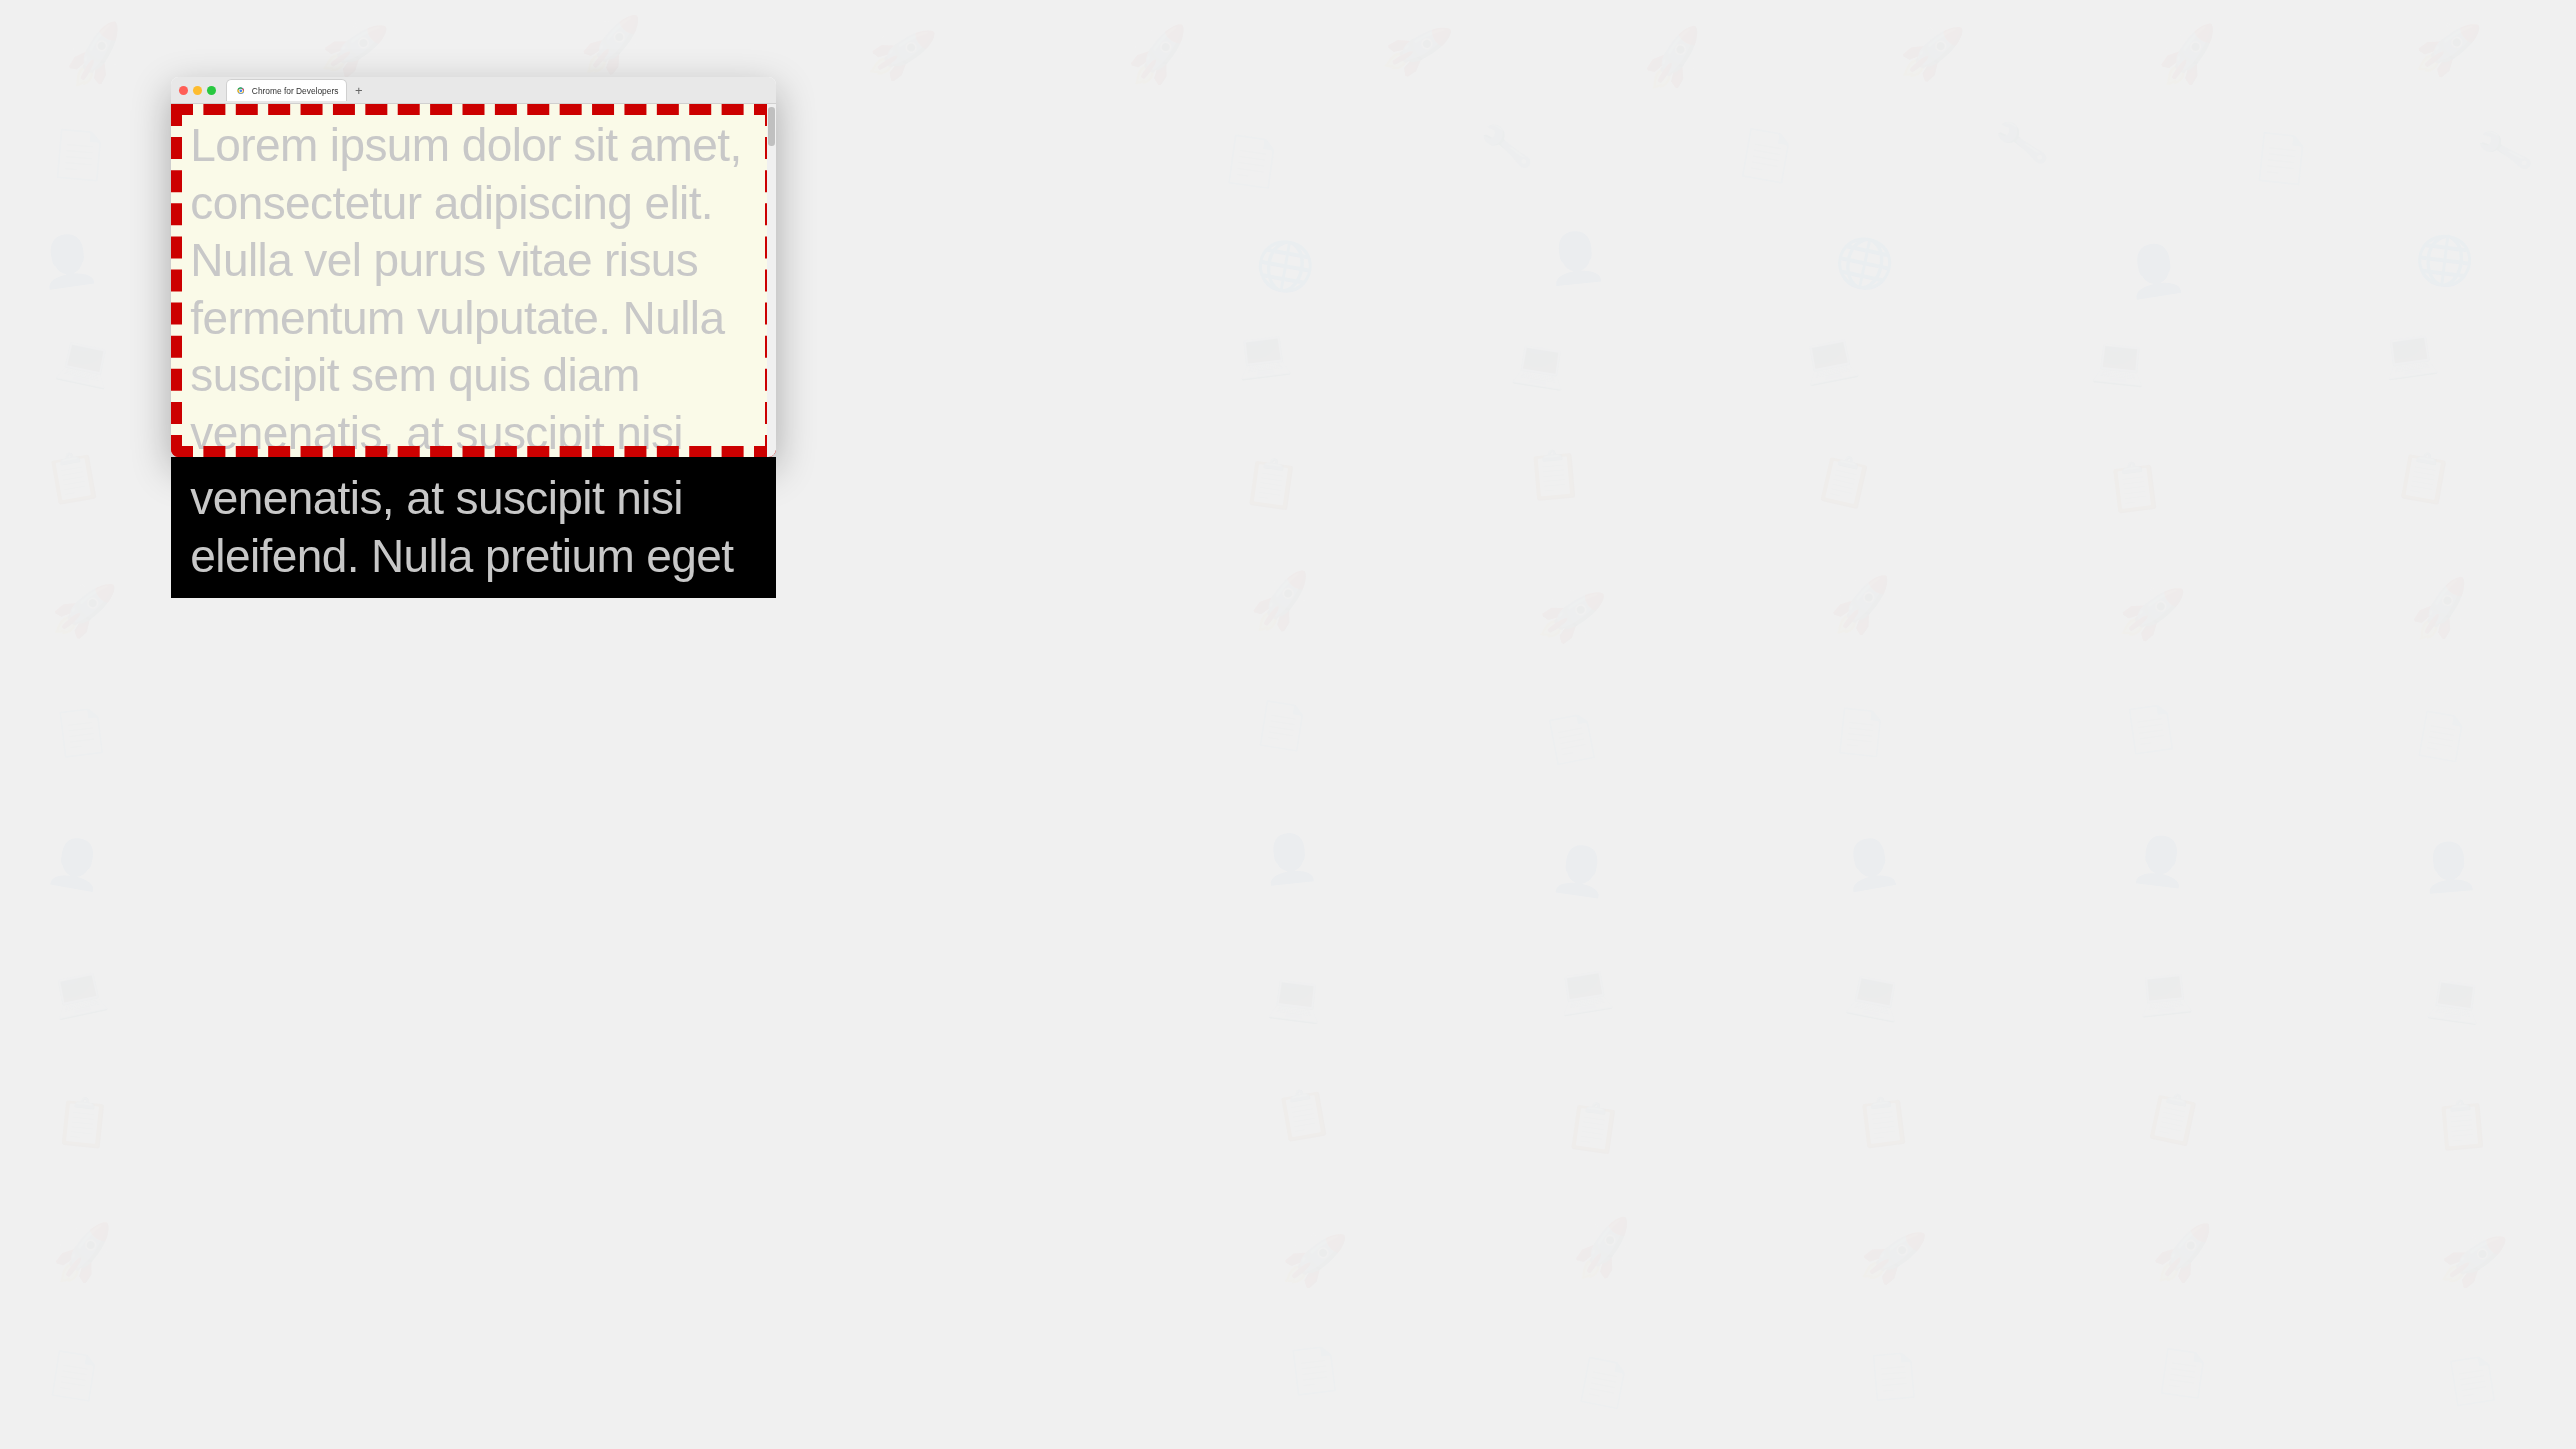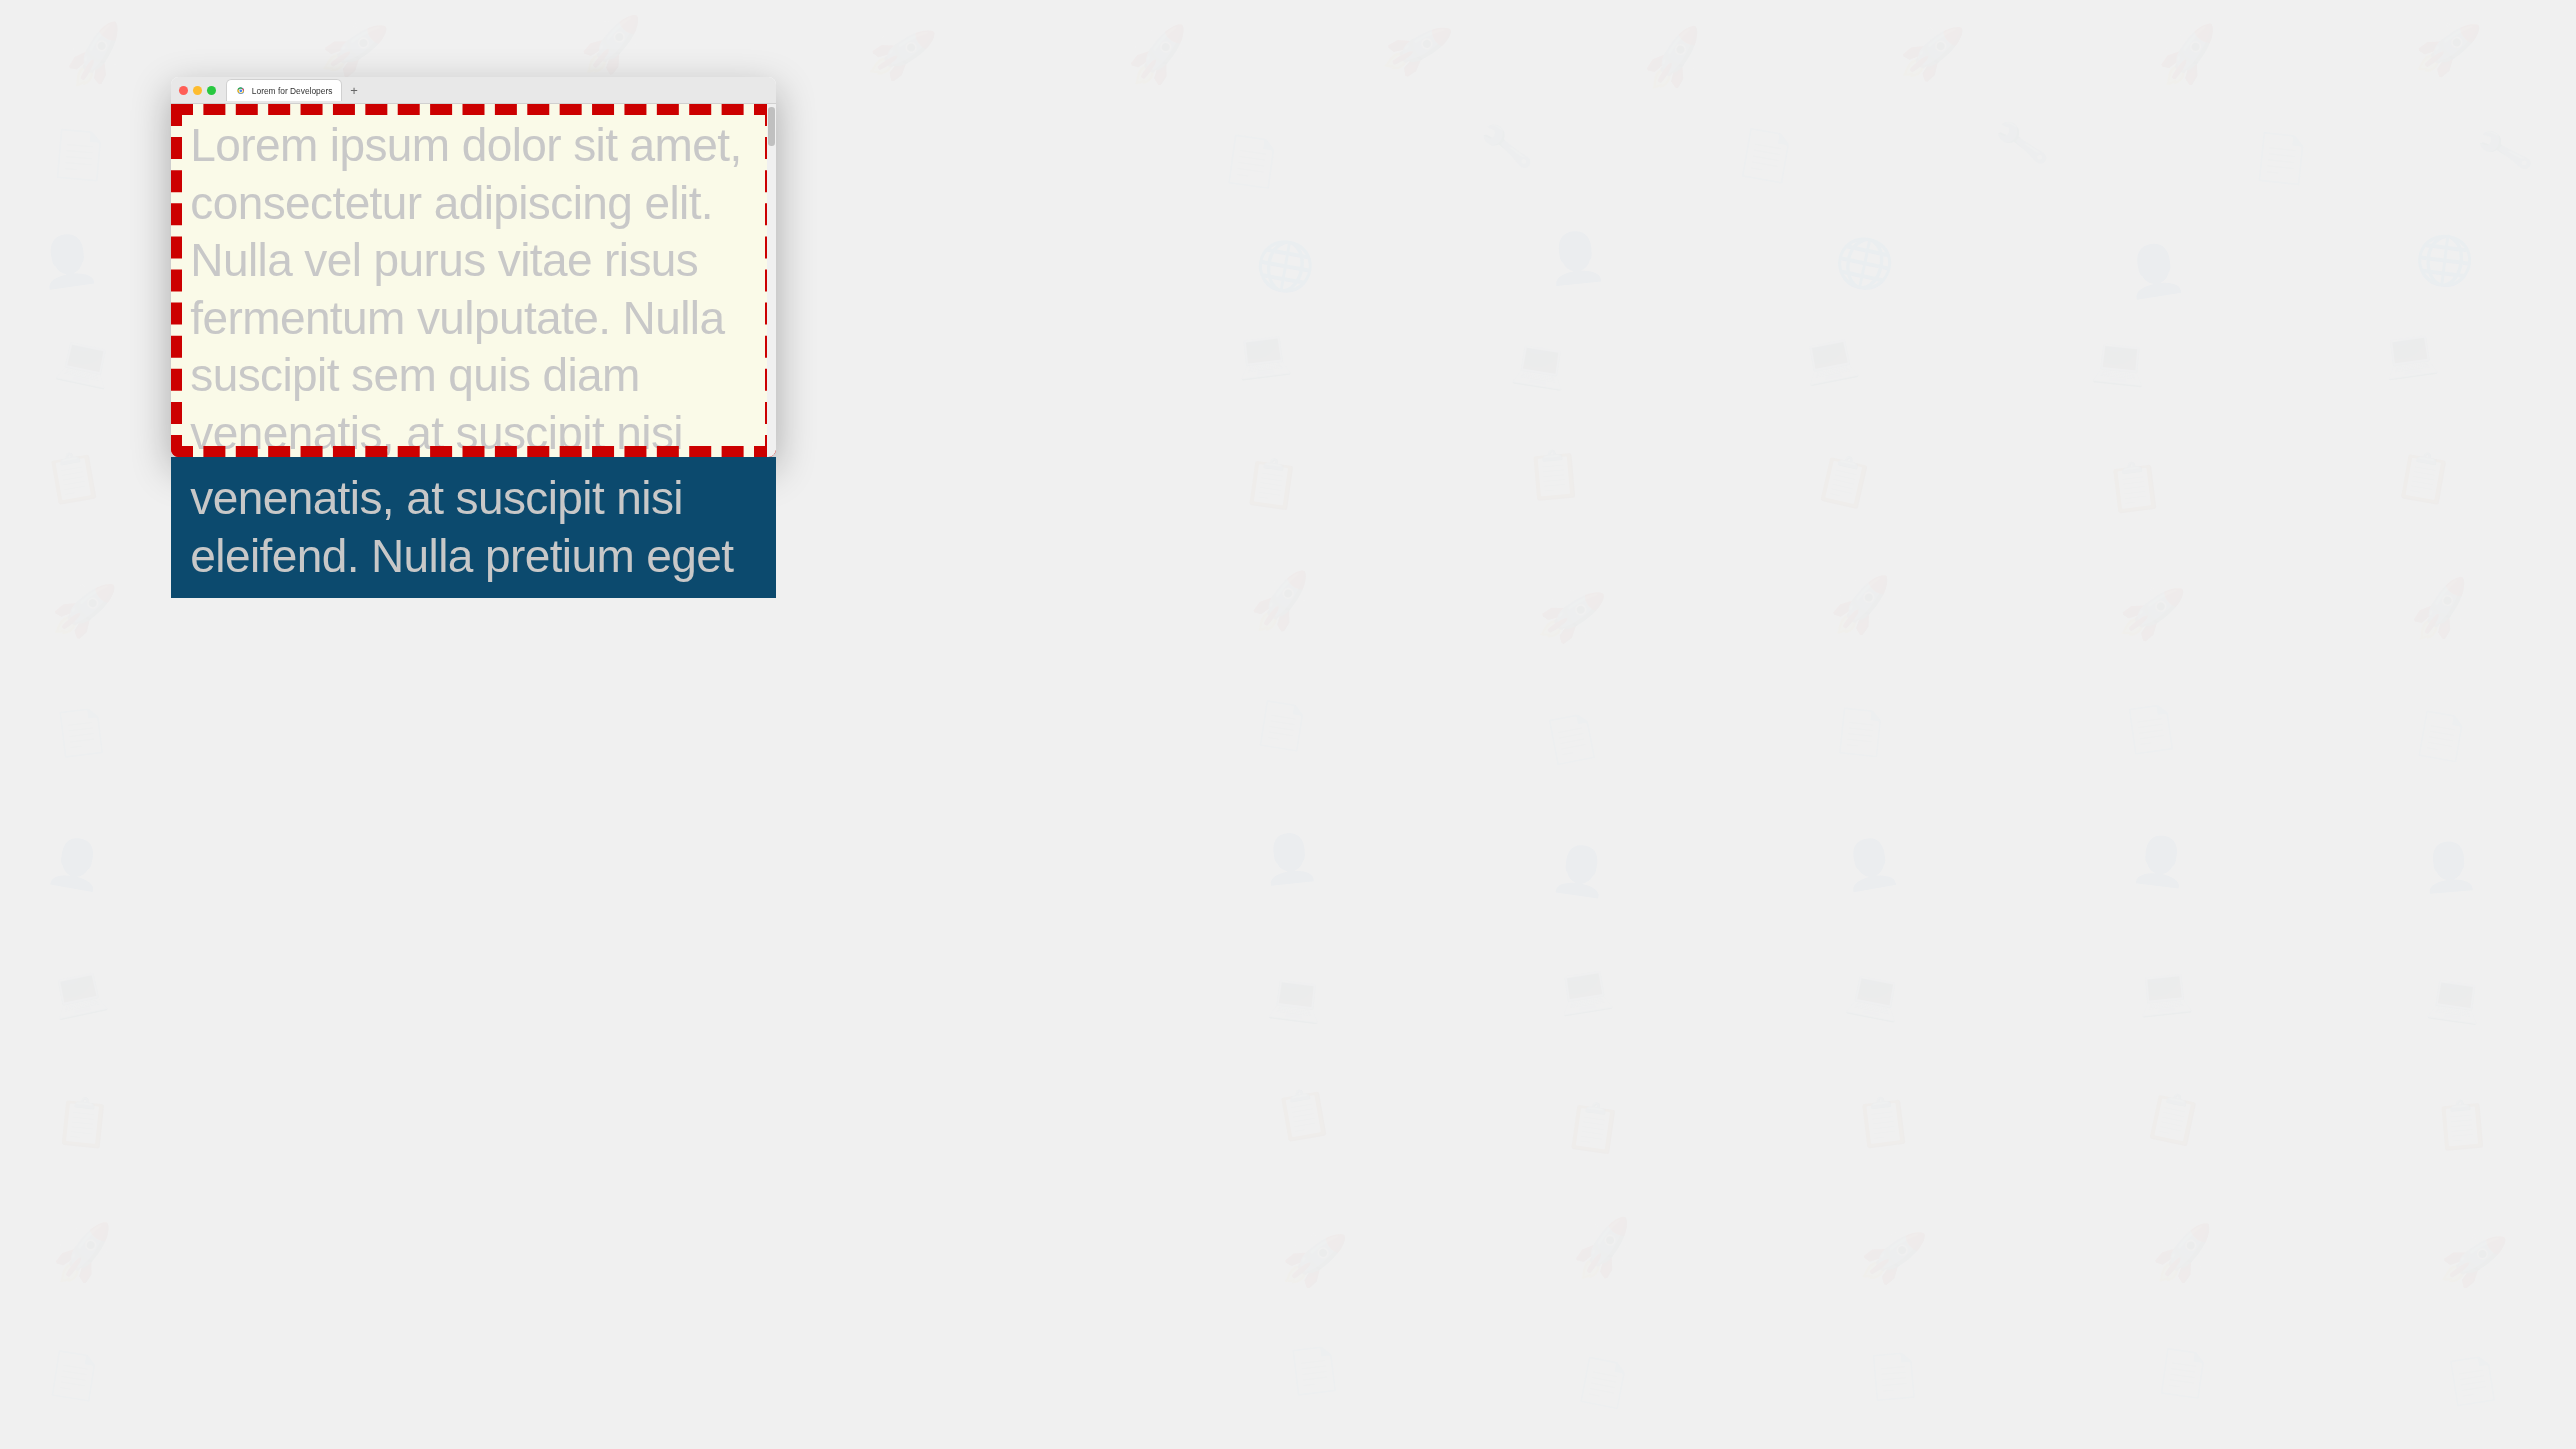--- a/index.html
+++ b/index.html
@@ -219,21 +219,21 @@
     
     .below-browser {
       position: absolute;
       top: 457px;
       left: 171px;
       width: 605px;
       font-size: 46px;
       font-weight: 400;
       line-height: 1.25;
       color: #c8c8c8;
-      background: #0c4a6e;
+      background: #000000;
       padding: 13px 19.3px;
       letter-spacing: -0.6px;
     }
 
     
     .deco {
       position: absolute;
       color: #aaa;
       opacity: 0.2;
       font-size: 52px;
@@ -354,21 +354,21 @@
           <circle cx="50" cy="50" r="12" fill="#4285f4"></circle>
 
           <path d="M50 50 L78 50 A28 28 0 0 0 64 26 Z" fill="#ea4335"></path>
 
           <path d="M50 50 L64 26 A28 28 0 0 0 22 36 Z" fill="#34a853"></path>
 
           <path d="M50 50 L22 36 A28 28 0 0 0 78 50 Z" fill="#fbbc05"></path>
           <circle cx="50" cy="50" r="18" fill="white"></circle>
           <circle cx="50" cy="50" r="12" fill="#4285f4"></circle>
         </svg>
-        <span class="tab-title">Lorem for Developers</span>
+        <span class="tab-title">Chrome for Developers</span>
       </div>
 
       <button class="new-tab-btn">+</button>
     </div>
   </div>
 
 
   <div class="page-content">
     <div class="viewport-border"></div>
 

